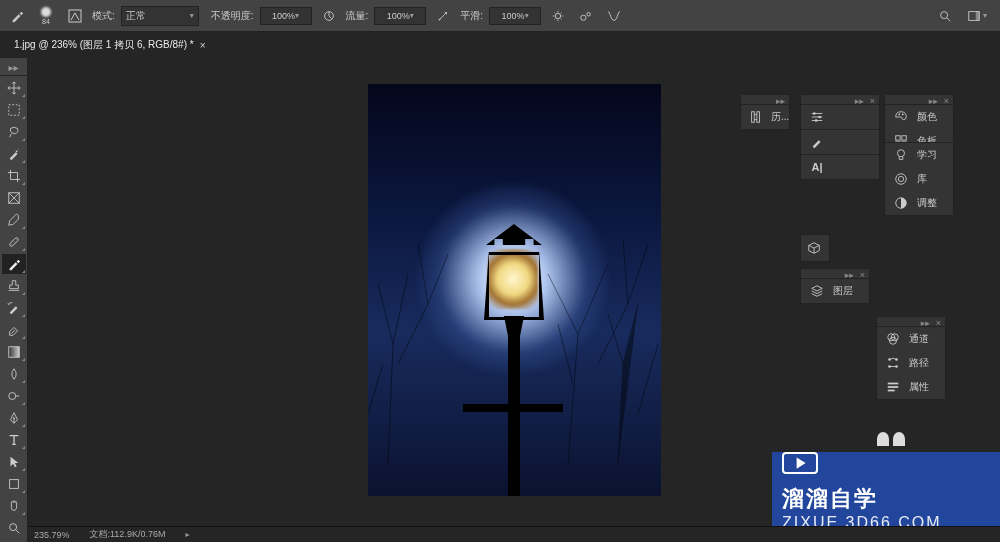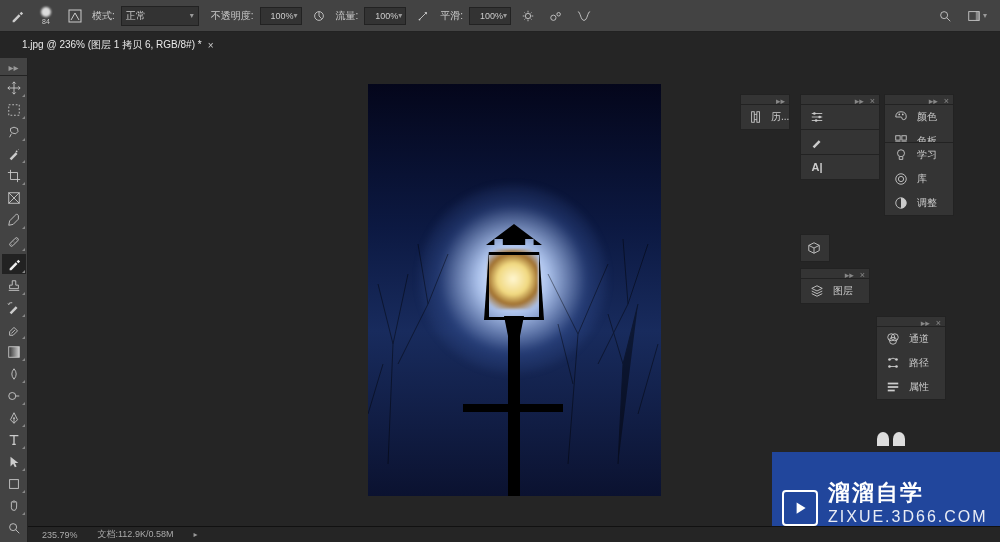--- a/index.html
+++ b/index.html
@@ -6,25 +6,25 @@
 body { width: 1000px; height: 542px; background: #252525; color: #ccc; font-size: 10px; overflow: hidden; position: relative; }
 
 
 .option-bar { height: 32px; background: #434343; display: flex; align-items: center; padding: 0 6px; gap: 6px; border-bottom: 1px solid #222; position: relative; }
 .brush-thumb { width: 24px; height: 24px; display: flex; flex-direction: column; align-items: center; justify-content: center; color: #ccc; }
 .brush-dot { width: 10px; height: 10px; border-radius: 50%; background: #ddd; margin-bottom: 1px; filter: blur(1px); }
 .brush-size { font-size: 7px; line-height: 7px; }
 .ob-icon { width: 22px; height: 22px; display: flex; align-items: center; justify-content: center; color: #ccc; }
 .ob-label { font-size: 10px; color: #ccc; }
 .ob-select { background: #333; border: 1px solid #222; color: #ccc; height: 20px; width: 78px; font-size: 10px; display: flex; align-items: center; padding: 0 4px; justify-content: space-between; }
-.ob-pct { background: #333; border: 1px solid #222; color: #ccc; height: 18px; width: 42px; font-size: 9px; display: flex; align-items: center; justify-content: flex-end; padding: 0 3px; }
+.ob-pct { background: #333; border: 1px solid #222; color: #ccc; height: 18px; width: 52px; font-size: 9px; display: flex; align-items: center; justify-content: center; padding: 0 3px; }
 .ob-right-icons { margin-left: auto; display: flex; gap: 10px; padding-right: 6px; }
 
 
-.doc-tab-bar { height: 26px; background: #252525; display: flex; align-items: center; padding-left: 22px; gap: 8px; }
+.doc-tab-bar { height: 26px; background: #252525; display: flex; align-items: center; padding-left: 14px; gap: 8px; }
 .doc-tab { display: flex; align-items: center; gap: 6px; color: #e9e9e9; font-size: 10px; }
 .doc-close { color: #ccc; }
 
 
 .toolbox { position: absolute; left: 0; top: 58px; width: 28px; background: #434343; border-right: 1px solid #222; display: flex; flex-direction: column; align-items: center; padding: 2px 0; gap: 2px; }
 .tool { width: 24px; height: 20px; display: flex; align-items: center; justify-content: center; color: #ccc; position: relative; }
 .tool.active { background: #222; }
 .tool .corner { position: absolute; right: 1px; bottom: 1px; width: 0; height: 0; border-left: 3px solid transparent; border-bottom: 3px solid #888; }
 .tool-expand { width: 100%; height: 16px; display: flex; align-items: center; justify-content: center; color: #999; border-bottom: 1px solid #222; }
 
@@ -39,24 +39,24 @@
 .lamp-body { position: absolute; left: 108px; top: 140px; width: 76px; height: 120px; }
 .lamp-top { position: absolute; top: 0; left: 10px; width: 56px; height: 30px; background: #000; clip-path: polygon(50% 0, 100% 70%, 85% 70%, 85% 50%, 70% 50%, 70% 70%, 30% 70%, 30% 50%, 15% 50%, 15% 70%, 0 70%); }
 .lamp-cage { position: absolute; top: 28px; left: 8px; width: 60px; height: 68px; background: linear-gradient(180deg,#000 0,#000 5%,transparent 5%,transparent 95%,#000 95%); border-left: 5px solid #000; border-right: 5px solid #000; clip-path: polygon(8% 0, 92% 0, 100% 100%, 0 100%); }
 .lamp-base { position: absolute; top: 92px; left: 28px; width: 20px; height: 30px; background: #000; clip-path: polygon(0 0,100% 0,70% 100%,30% 100%); }
 .panel-group { position: absolute; background: #343434; border: 1px solid #222; }
 .panel-row { display: flex; align-items: center; gap: 8px; padding: 4px 8px; color: #ccc; }
 .panel-icon { width: 16px; height: 16px; display: flex; align-items: center; justify-content: center; }
 .panel-head { height: 10px; display: flex; justify-content: flex-end; gap: 6px; padding: 1px 4px; color: #888; font-size: 9px; border-bottom: 1px solid #222; }
 
 
-.status-bar { position: absolute; left: 28px; right: 0; bottom: 0; height: 16px; background: #252525; border-top: 1px solid #111; display: flex; align-items: center; gap: 20px; padding-left: 14px; color: #aaa; font-size: 9px; }
-
-
-.watermark { position: absolute; right: 0; bottom: 16px; width: 228px; height: 74px; background: #21469c; display: flex; align-items: flex-end; padding: 0 10px; gap: 10px; color: #fff; }
+.status-bar { position: absolute; left: 28px; right: 0; bottom: 0; height: 16px; background: #252525; border-top: 1px solid #111; display: flex; align-items: center; gap: 20px; padding-left: 6px; color: #aaa; font-size: 9px; }
+
+
+.watermark { position: absolute; right: 0; bottom: 16px; width: 228px; height: 74px; background: #21469c; display: flex; align-items: flex-start; padding: 0 10px; gap: 10px; color: #fff; flex-direction: column; }
 .wm-icon { width: 36px; height: 36px; border: 2px solid #fff; border-radius: 4px; display: flex; align-items: center; justify-content: center; }
 .wm-text { display: flex; flex-direction: column; }
 .wm-main { font-size: 22px; font-weight: bold; letter-spacing: 2px; }
 .wm-sub { font-size: 16px; letter-spacing: 2px; opacity: 0.9; }
 
 svg { display: block; }
 .chev { font-size: 8px; color: #999; }
 .hat-dots { position: absolute; right: 95px; bottom: 96px; display: flex; gap: 4px; }
 .hat-dots div { width: 12px; height: 14px; border-radius: 50% 50% 0 0; background: #ddd; }
 </style>
@@ -498,15 +498,15 @@
       </svg>
   </div>
   <div class="wm-text">
     <div class="wm-main">溜溜自学</div>
     <div class="wm-sub">ZIXUE.3D66.COM</div>
   </div>
 </div>
 
 <div class="status-bar">
   <span>235.79%</span>
-  <span>文档:112.9K/0.58M</span>
+  <span>文档:112.9K/0.76M</span>
   <span class="chev">▸</span>
 </div>
 
 </body></html>

